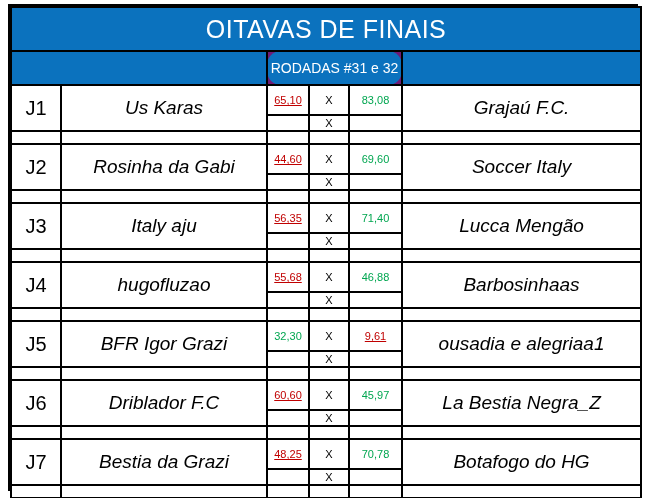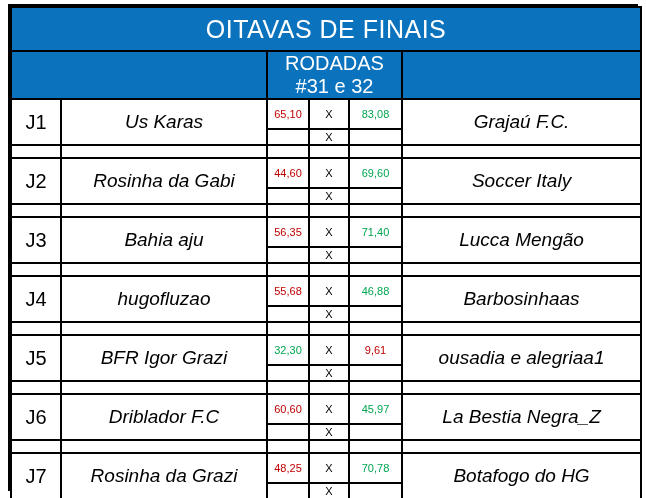--- a/index.html
+++ b/index.html
@@ -48,22 +48,23 @@
     letter-spacing: 0.5px;
     height: 42px;
   }
   .sub-blank {
     background: #0B72BE !important;
     height: 32px;
   }
   .sub-round {
     background: #0B72BE !important;
     color: #ffffff;
-    font-size: 20px;
+    font-size: 14px;
     height: 32px;
+    border-radius: 14px;
   }
 
   
   .row-main td { height: 28px; }
   .row-sub  td { height: 14px; }
   .row-gap  td { height: 11px; }
 
   .cell-code {
     font-size: 20px;
     color: #000000;
@@ -71,21 +72,21 @@
   .cell-team {
     font-size: 19px;
     color: #000000;
     white-space: nowrap;
     font-style: italic;
   }
   .cell-score {
     font-size: 11px;
   }
   .score-win  { color: #00A650; }
-  .score-lose { color: #C00000; }
+  .score-lose { color: #C00000; text-decoration: underline; }
   .cell-x {
     font-size: 11px;
     color: #000000;
   }
 
   
   .c-code  { width: 50px; }
   .c-team  { width: 206px; }
   .c-s1    { width: 42px; }
   .c-x     { width: 40px; }
@@ -151,21 +152,21 @@
         <tr class="row-gap">
           <td></td>
           <td></td>
           <td></td>
           <td></td>
           <td></td>
           <td></td>
         </tr>
         <tr class="row-main">
           <td rowspan="2" class="cell-code">J3</td>
-          <td rowspan="2" class="cell-team">Bahia aju</td>
+          <td rowspan="2" class="cell-team">Italy aju</td>
           <td class="cell-score score-lose">56,35</td>
           <td class="cell-x">X</td>
           <td class="cell-score score-win">71,40</td>
           <td rowspan="2" class="cell-team">Lucca Mengão</td>
         </tr>
         <tr class="row-sub">
           <td class="cell-score"></td>
           <td class="cell-x">X</td>
           <td class="cell-score"></td>
         </tr>
@@ -235,21 +236,21 @@
         <tr class="row-gap">
           <td></td>
           <td></td>
           <td></td>
           <td></td>
           <td></td>
           <td></td>
         </tr>
         <tr class="row-main">
           <td rowspan="2" class="cell-code">J7</td>
-          <td rowspan="2" class="cell-team">Rosinha da Grazi</td>
+          <td rowspan="2" class="cell-team">Bestia da Grazi</td>
           <td class="cell-score score-lose">48,25</td>
           <td class="cell-x">X</td>
           <td class="cell-score score-win">70,78</td>
           <td rowspan="2" class="cell-team">Botafogo do HG</td>
         </tr>
         <tr class="row-sub">
           <td class="cell-score"></td>
           <td class="cell-x">X</td>
           <td class="cell-score"></td>
         </tr>

